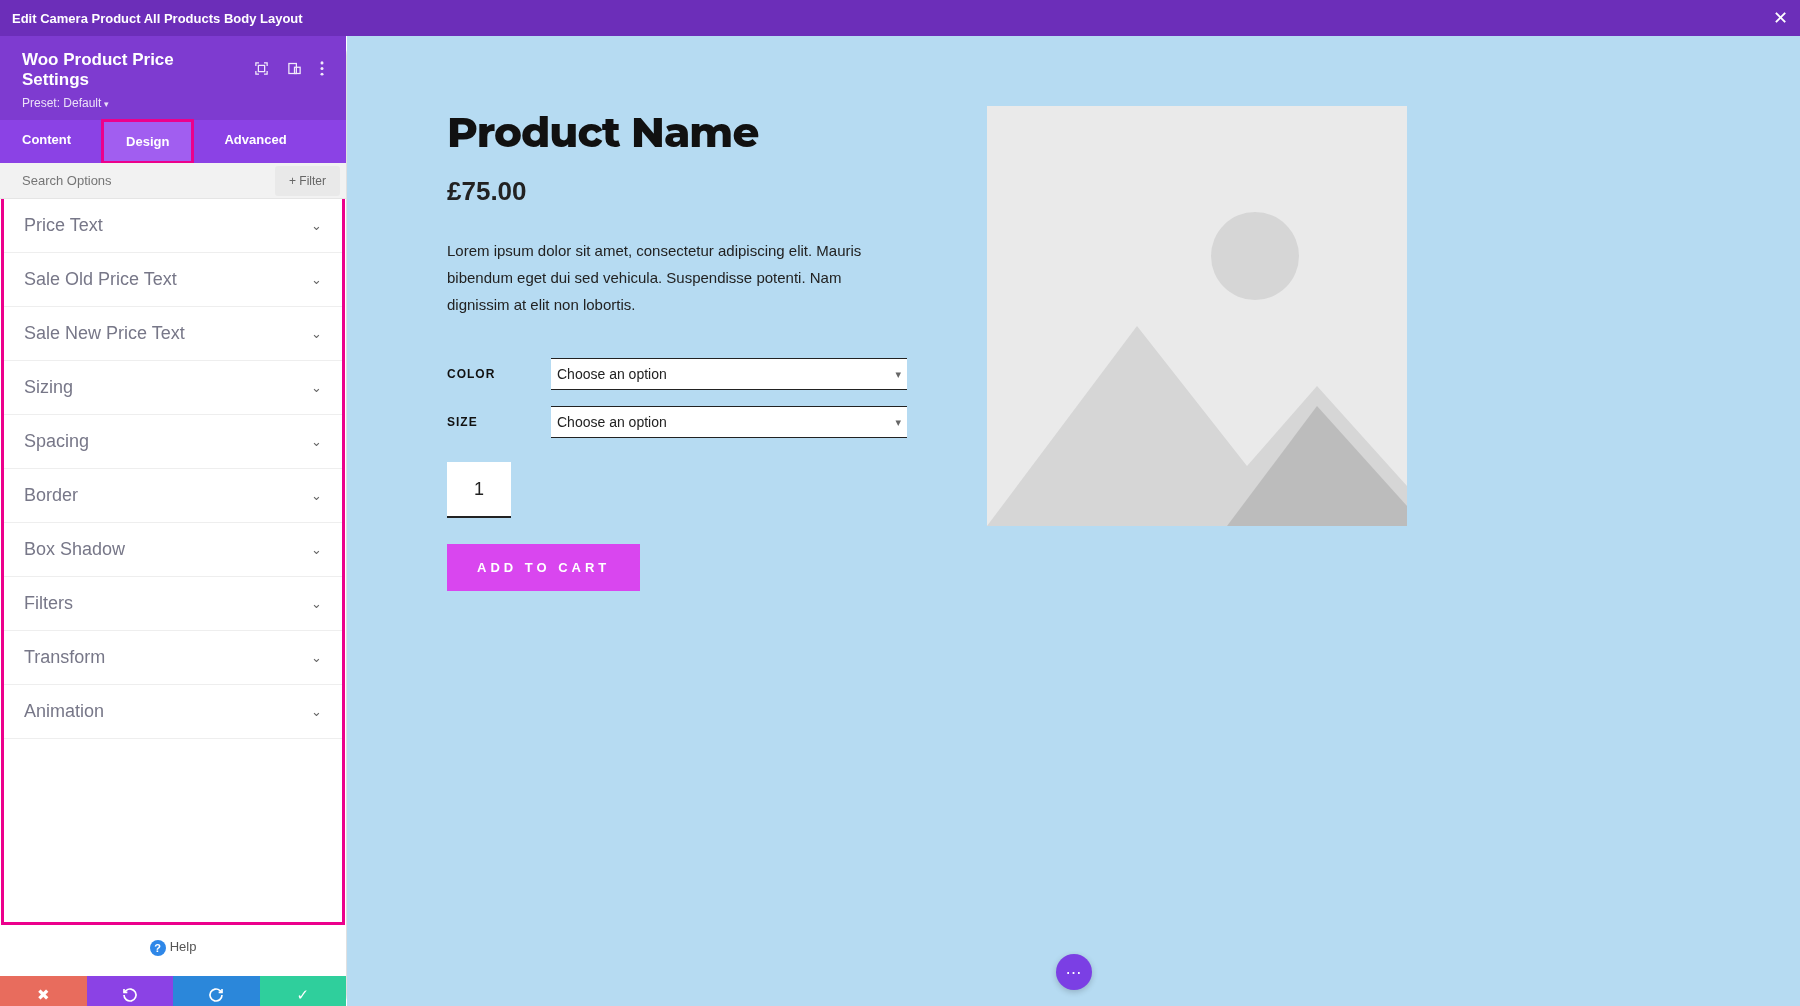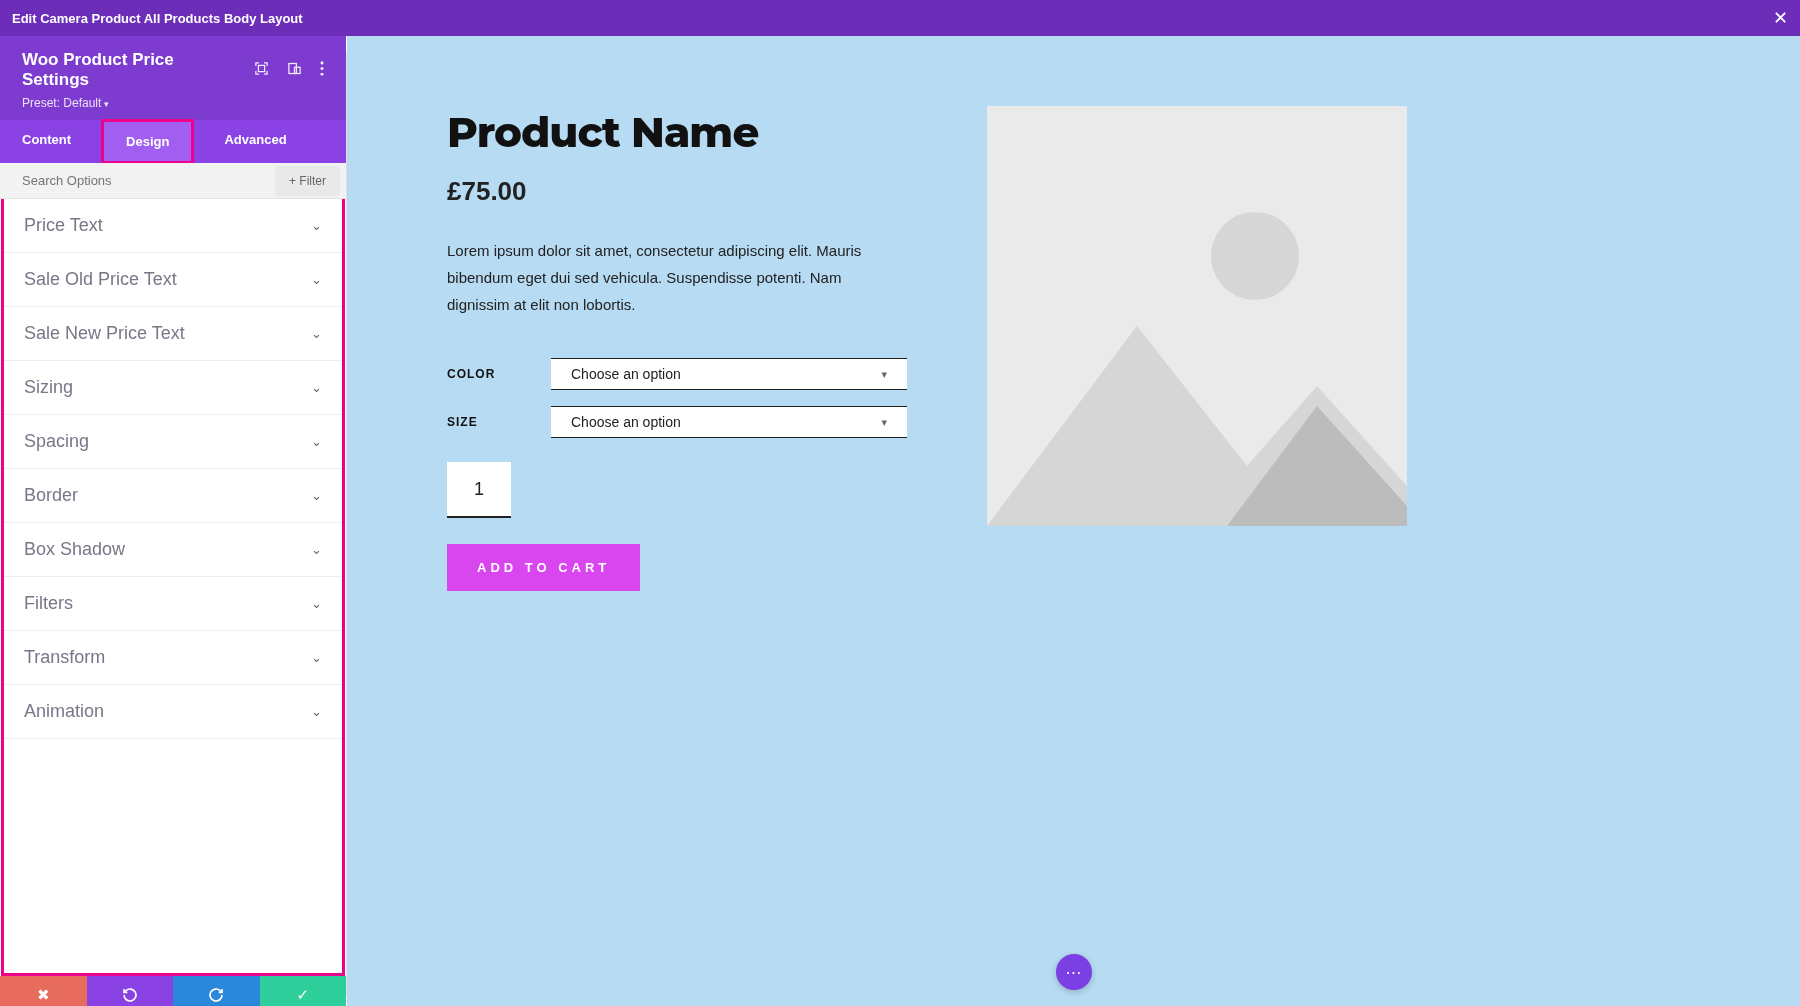--- a/index.html
+++ b/index.html
@@ -47,21 +47,21 @@
 .preview { flex: 1; background: #b6dbf2; padding: 70px 100px; position: relative; overflow: auto; }
 .preview-inner { display: flex; gap: 80px; align-items: flex-start; }
 .product-col { flex: 1; max-width: 460px; }
 .product-title { font-size: 42px; font-weight: 800; font-family: "Montserrat", sans-serif; letter-spacing: -1px; color: #111; margin-bottom: 18px; }
 .product-price { font-size: 26px; font-weight: 700; color: #222; margin-bottom: 30px; }
 .product-desc { font-size: 15px; line-height: 1.8; color: #222; margin-bottom: 40px; }
 
 .variations { margin-bottom: 24px; }
 .variation-row { display: flex; align-items: center; margin-bottom: 16px; gap: 24px; }
 .variation-label { font-size: 12px; font-weight: 800; letter-spacing: 1px; color: #111; width: 80px; }
-.variation-select { flex: 1; border: 1px solid #222; border-left: none; border-right: none; background: #fff; padding: 7px 20px; font-size: 14px; color: #222; position: relative; display:flex; justify-content:space-between; align-items:center; cursor:pointer; }
+.variation-select { flex: 1; border: 1px solid #222; border-left: none; border-right: none; background: #fff; padding: 7px 6px; font-size: 14px; color: #222; position: relative; display:flex; justify-content:space-between; align-items:center; cursor:pointer; }
 .variation-select::after { content: "▾"; color: #666; font-size: 11px; }
 
 .qty { width: 64px; height: 56px; border: none; border-bottom: 2px solid #222; background: #fff; text-align: center; font-size: 18px; margin-bottom: 26px; color:#222; }
 
 .add-cart { background: #d946ef; color: #fff; border: none; padding: 16px 30px; font-size: 13px; font-weight: 700; letter-spacing: 4px; cursor: pointer; }
 
 .image-placeholder { width: 420px; height: 420px; background: #eaeaea; position: relative; overflow: hidden; }
 .image-placeholder svg { width: 100%; height: 100%; }
 
 .fab { position: absolute; bottom: 24px; left: 50%; transform: translateX(-50%); width: 36px; height: 36px; border-radius: 50%; background: #7b3fe4; color: #fff; display: flex; align-items: center; justify-content: center; font-size: 16px; cursor: pointer; box-shadow: 0 2px 6px rgba(0,0,0,.2); }
@@ -153,20 +153,23 @@
       <div class="option-row">
           <span class="label">Transform</span>
           <span class="chevron">⌄</span>
         </div>
       <div class="option-row">
           <span class="label">Animation</span>
           <span class="chevron">⌄</span>
         </div>
     </div>
 
+    <div class="help-row">
+      <span class="help-icon">?</span><span>Help</span>
+    </div>
 
     <div class="action-bar">
       <button class="action-discard">✖</button>
       <button class="action-undo">
         <svg width="16" height="16" viewBox="0 0 24 24" fill="none" stroke="#fff" stroke-width="2.5">
             <path d="M3 12a9 9 0 1 0 3-6.7L3 8"></path>
             <path d="M3 3v5h5"></path>
           </svg>
       </button>
       <button class="action-redo">

